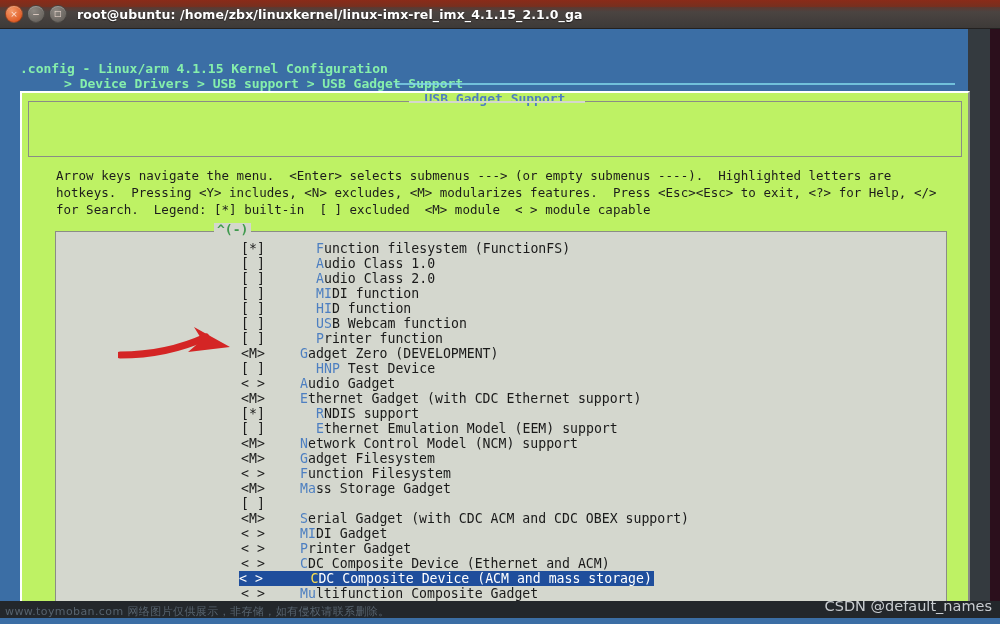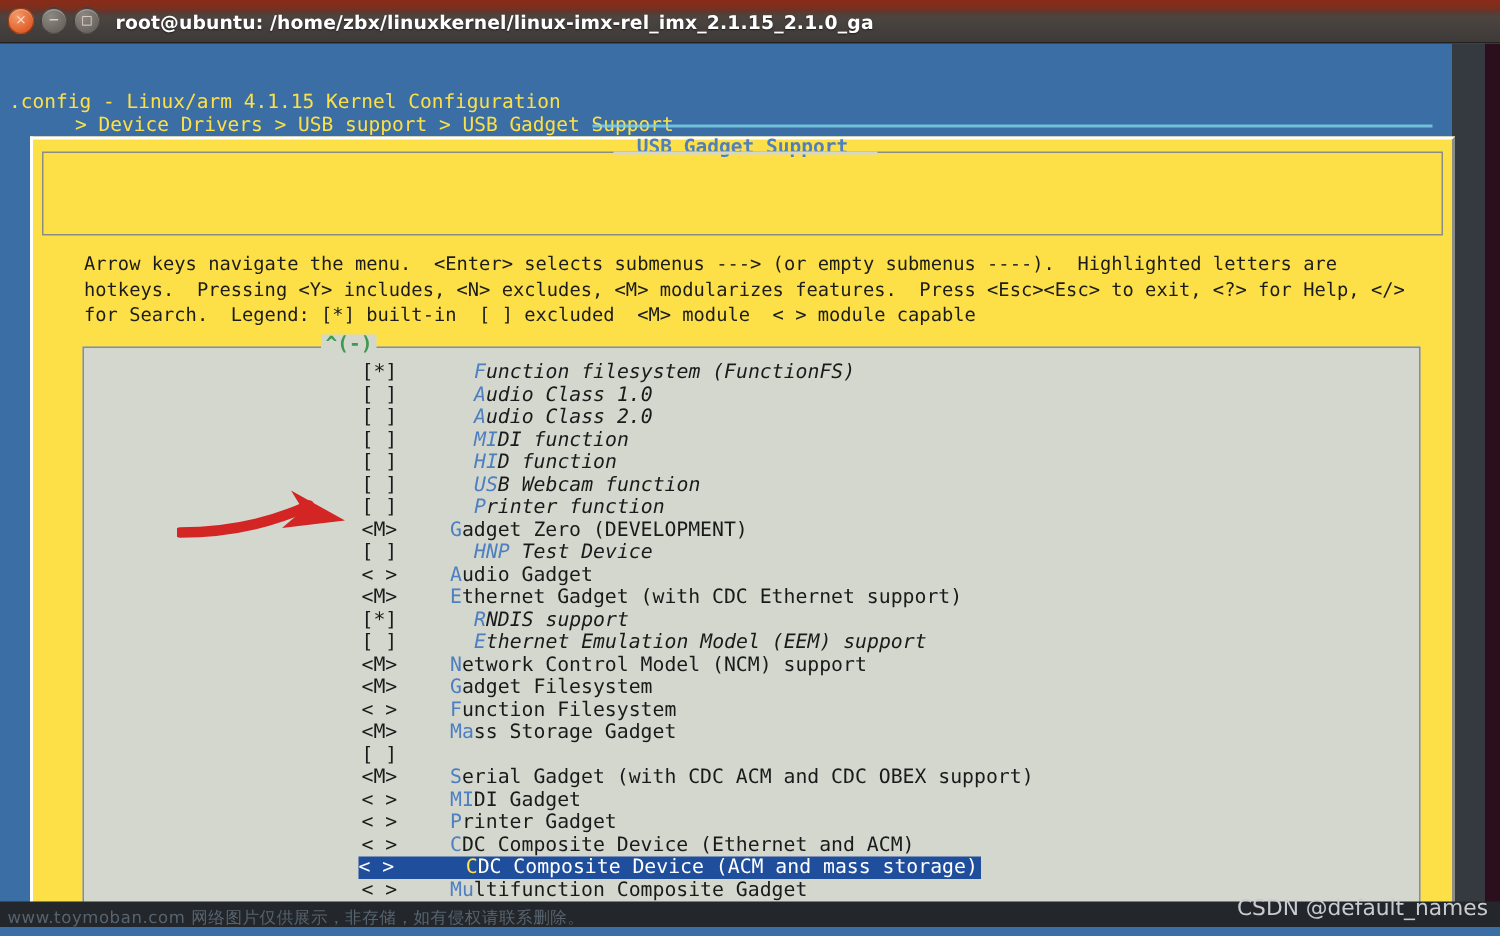--- a/index.html
+++ b/index.html
@@ -102,45 +102,45 @@
   }
   #right-edge {
     position: absolute;
     right: 0; top: 0;
     width: 10px; height: 573px;
     background: #2b0f1c;
   }
 
   .menu-header {
     position: absolute;
-    left: 6px;
-    color: #fde047;
+    left: 20px;
+    color: #86efac;
     font-size: 13px;
     line-height: 15px;
     white-space: pre;
-    font-weight: normal;
+    font-weight: bold;
   }
   #hdr-line1 { top: 32px; }
   #hdr-line2 { top: 47px; margin-left: 44px; }
   #hdr-rule {
     position: absolute;
     left: 395px; top: 54px;
     height: 2px; width: 560px;
     background: #7fd4e8;
     opacity: .8;
   }
 
   
   #dialog {
     position: absolute;
     left: 20px;
     top: 62px;
     width: 950px;
     height: 528px;
-    background: #fde047;
+    background: #bef264;
     border-top: 2px solid #ffffff;
     border-left: 2px solid #ffffff;
     border-right: 2px solid #8a8d86;
     border-bottom: 2px solid #8a8d86;
     box-sizing: border-box;
   }
   #dialog-title {
     position: absolute;
     top: -1px;
     left: 0; right: 0;
@@ -211,21 +211,21 @@
   }
   .menu-row .flag {
     position: absolute;
     left: 185px;
     letter-spacing: 0px;
   }
   .menu-row .label {
     position: absolute;
     left: 244px;
   }
-  .menu-row.sub .label { left: 260px; font-style: italic; }
+  .menu-row.sub .label { left: 260px; }
   .menu-row .hot { color: #4d7fc1; }
   .menu-row.selected {
     background: transparent;
   }
   .menu-row.selected .selwrap {
     position: absolute;
     left: 183px;
     top: 0;
     height: 15px;
     background: #1f4e9c;
@@ -289,21 +289,21 @@
         <div class="wbtn close">
             <span class="glyph">×</span>
           </div>
         <div class="wbtn min">
             <span class="glyph">−</span>
           </div>
         <div class="wbtn max">
             <span class="glyph">□</span>
           </div>
       </div>
-      <div id="title-text">root@ubuntu: /home/zbx/linuxkernel/linux-imx-rel_imx_2.1.15_2.1.0_ga</div>
+      <div id="title-text">root@ubuntu: /home/zbx/linuxkernel/linux-imx-rel_imx_4.1.15_2.1.0_ga</div>
     </div>
 
     <div id="term-body">
 
       <div id="right-gutter"></div>
       <div id="right-edge"></div>
 
       <div class="menu-header" id="hdr-line1">.config - Linux/arm 4.1.15 Kernel Configuration</div>
       <div class="menu-header" id="hdr-line2">&gt; Device Drivers &gt; USB support &gt; USB Gadget Support</div>
       <div id="hdr-rule"></div>

